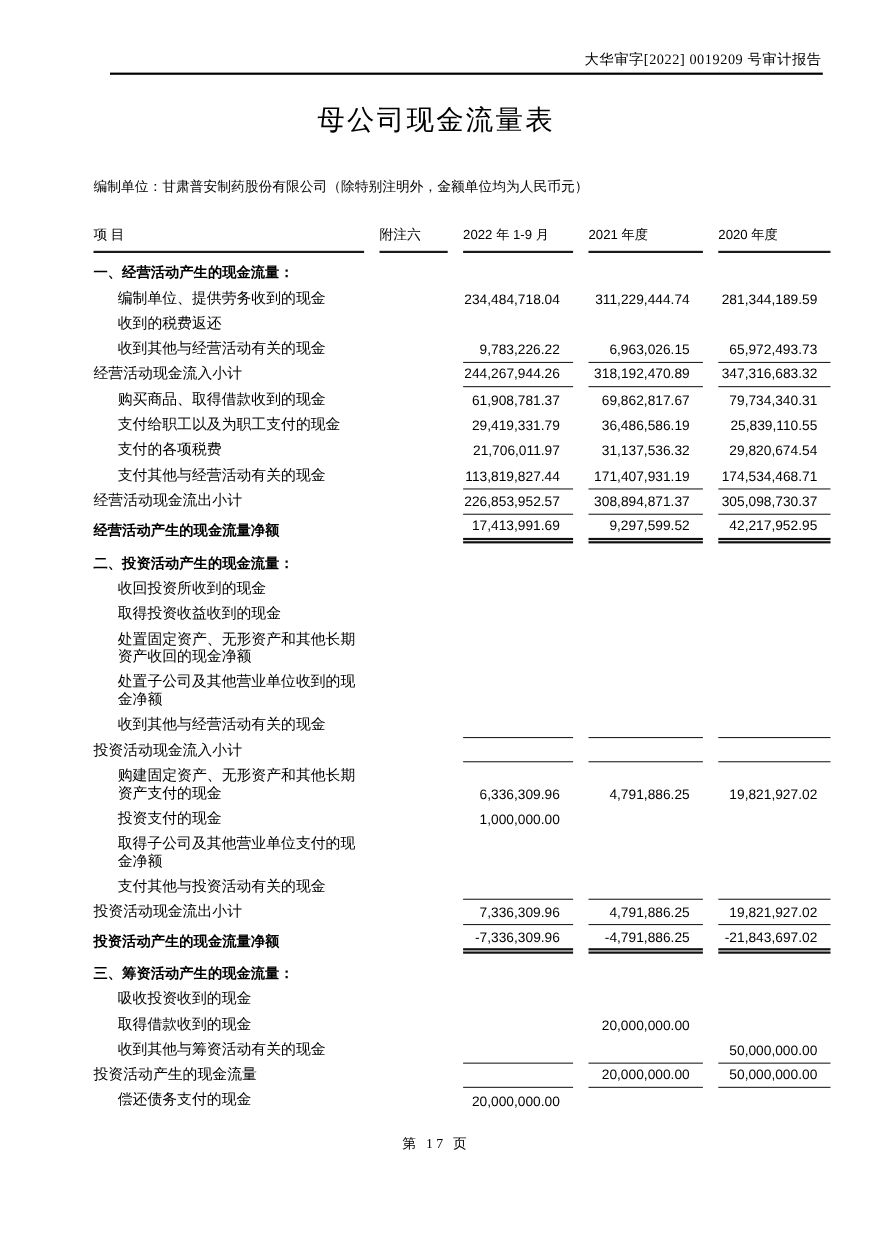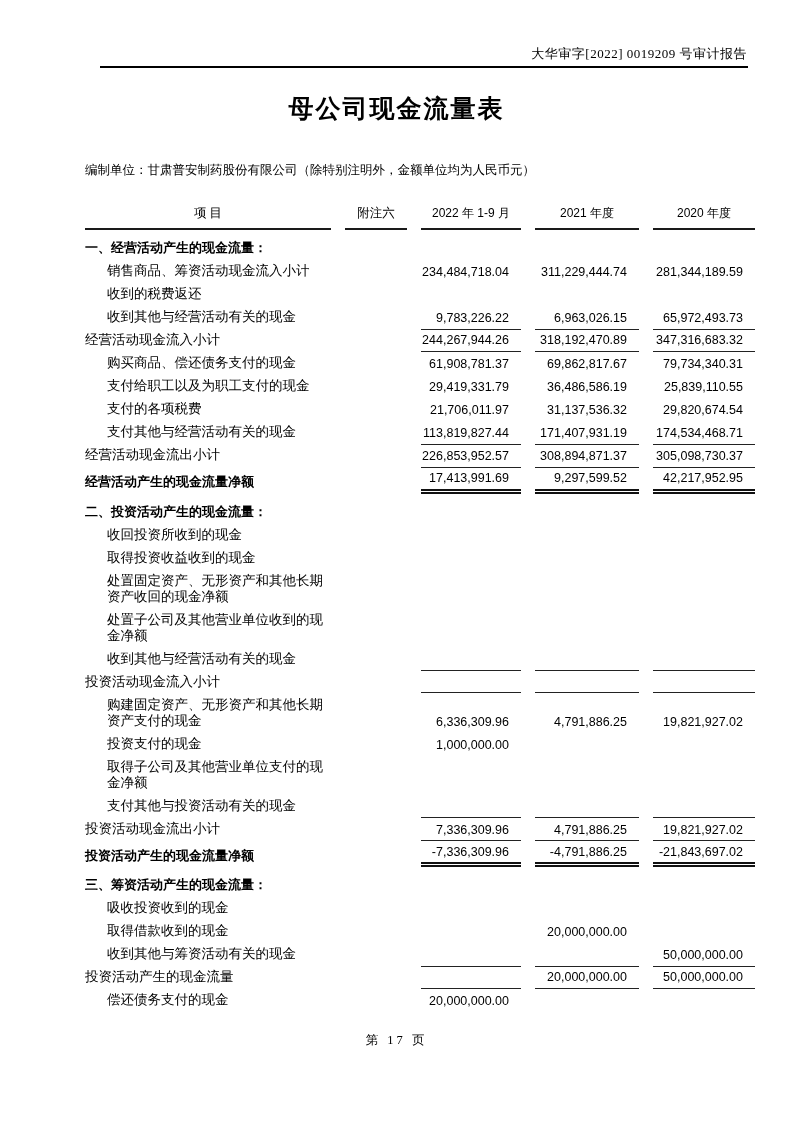--- a/index.html
+++ b/index.html
@@ -16,42 +16,42 @@
   .doc-header {
     position:absolute; top:45px; left:100px; right:46px;
     text-align:right; font-size:13px; letter-spacing:0.5px;
   }
   .header-rule {
     position:absolute; top:66px; left:100px; width:648px;
     border-top:2px solid #000;
   }
   .page-title {
     position:absolute; top:92px; left:0; width:100%;
-    text-align:center; font-size:25px; font-weight:bold;
+    text-align:center; font-size:25px; font-weight:normal;
     font-family:"Liberation Sans","DejaVu Sans",sans-serif;
     letter-spacing:2px;
   }
   .meta-row {
     position:absolute; top:162px; left:85px; width:662px;
     display:flex; 
     font-size:12.5px;
   }
   table.cashflow {
     position:absolute; top:202px; left:71px;
     border-collapse:separate; border-spacing:14px 0;
     table-layout:fixed;
   }
   col.c-label { width:246px; }
   col.c-note  { width:62px; }
   col.c-v1    { width:100px; }
   col.c-v2    { width:104px; }
   col.c-v3    { width:102px; }
   th {
     font-weight:normal; font-size:12.5px;
-    padding:3px 0 6px 0; text-align:center;
+    padding:3px 0 6px 0; text-align:left;
     border-bottom:2px solid #1a1a1a;
     white-space:nowrap;
   }
   th.year { font-family:"Liberation Sans","DejaVu Sans",sans-serif; font-size:12px; }
   td { padding:3.5px 0; vertical-align:bottom; }
   td.label { font-size:13.5px; line-height:16px; }
   tr.item td.label { padding-left:22px; }
   tr.section td.label, tr.total td.label {
     font-weight:bold;
     font-family:"Liberation Sans","DejaVu Sans",sans-serif;
@@ -105,21 +105,21 @@
     </thead>
     <tbody>
         <tr class="section">
           <td class="label">一、经营活动产生的现金流量：</td>
           <td class="note"></td>
           <td class="val"></td>
           <td class="val"></td>
           <td class="val"></td>
         </tr>
         <tr class="item">
-          <td class="label">销售商品、筹资活动现金流入小计</td>
+          <td class="label">编制单位、提供劳务收到的现金</td>
           <td class="note"></td>
           <td class="val">234,484,718.04</td>
           <td class="val">311,229,444.74</td>
           <td class="val">281,344,189.59</td>
         </tr>
         <tr class="item">
           <td class="label">收到的税费返还</td>
           <td class="note"></td>
           <td class="val"></td>
           <td class="val"></td>
@@ -133,21 +133,21 @@
           <td class="val">65,972,493.73</td>
         </tr>
         <tr class="flush">
           <td class="label">经营活动现金流入小计</td>
           <td class="note"></td>
           <td class="val rt rb">244,267,944.26</td>
           <td class="val rt rb">318,192,470.89</td>
           <td class="val rt rb">347,316,683.32</td>
         </tr>
         <tr class="item">
-          <td class="label">购买商品、偿还债务支付的现金</td>
+          <td class="label">购买商品、取得借款收到的现金</td>
           <td class="note"></td>
           <td class="val">61,908,781.37</td>
           <td class="val">69,862,817.67</td>
           <td class="val">79,734,340.31</td>
         </tr>
         <tr class="item">
           <td class="label">支付给职工以及为职工支付的现金</td>
           <td class="note"></td>
           <td class="val">29,419,331.79</td>
           <td class="val">36,486,586.19</td>

